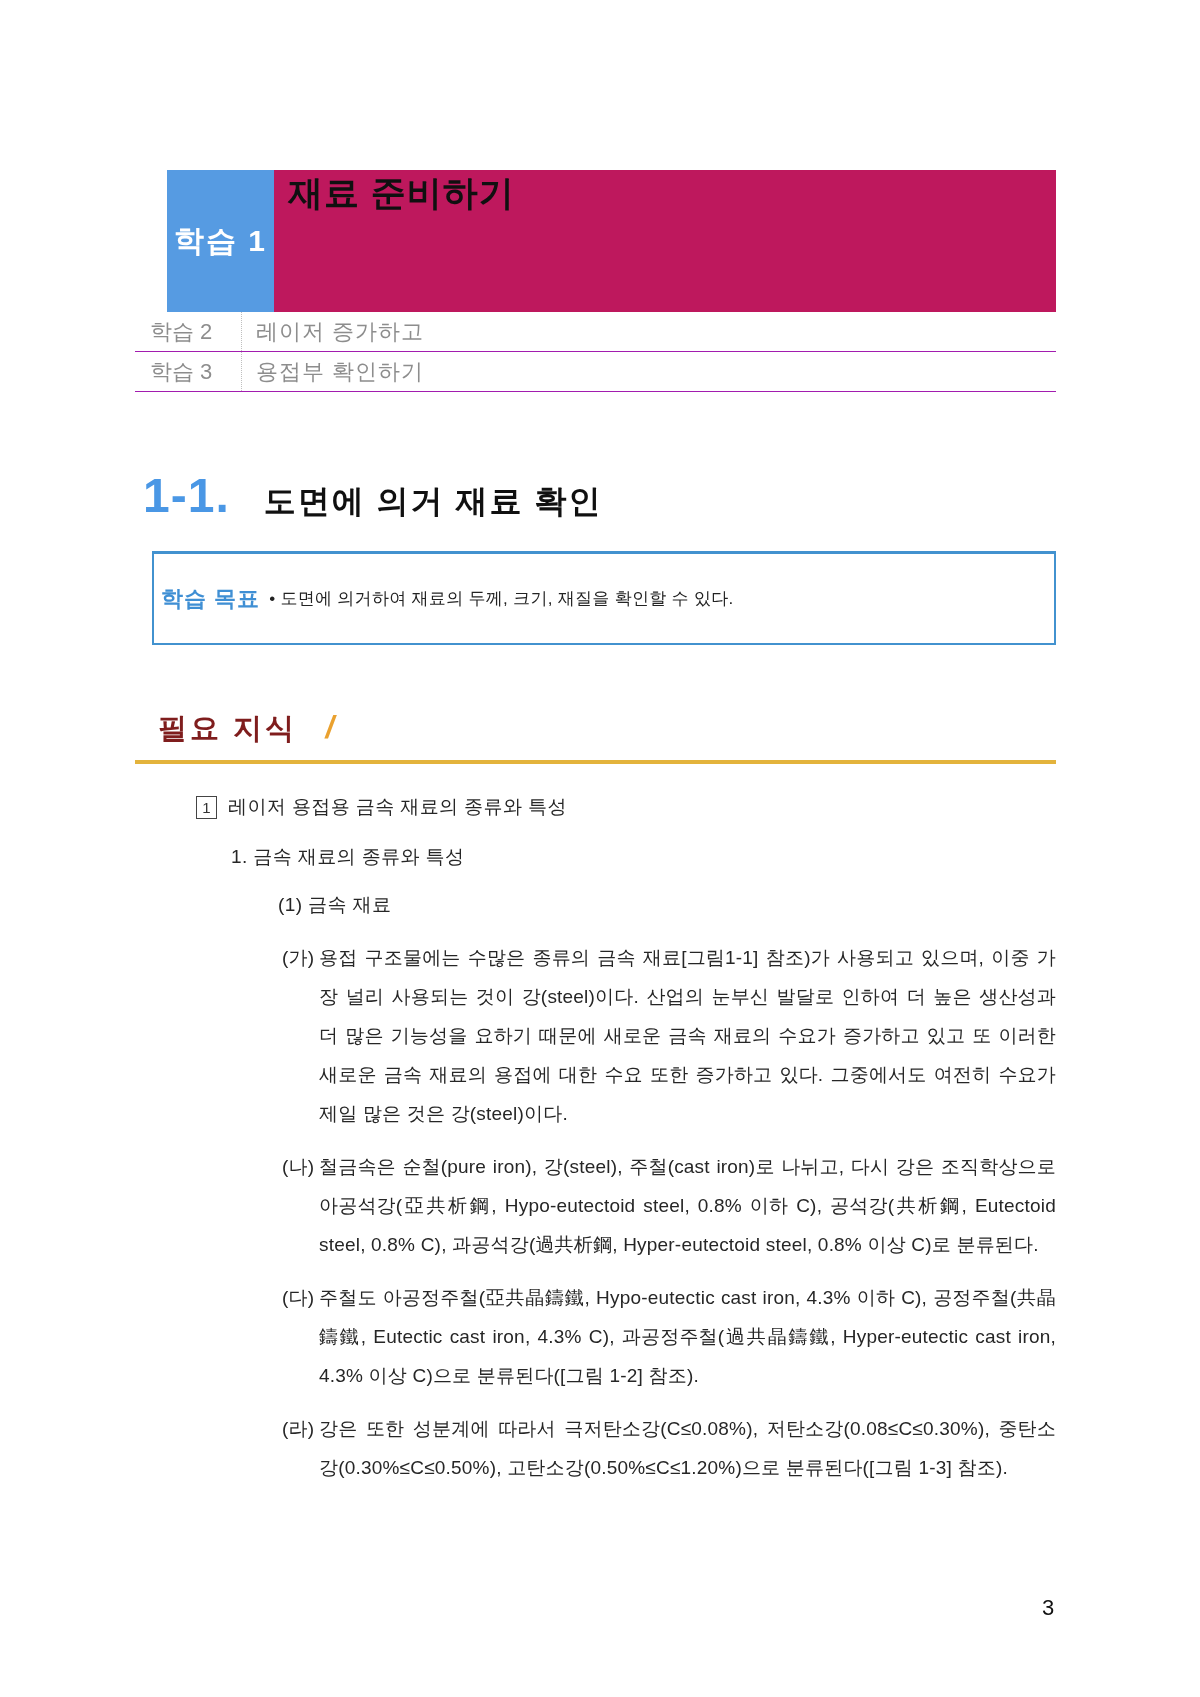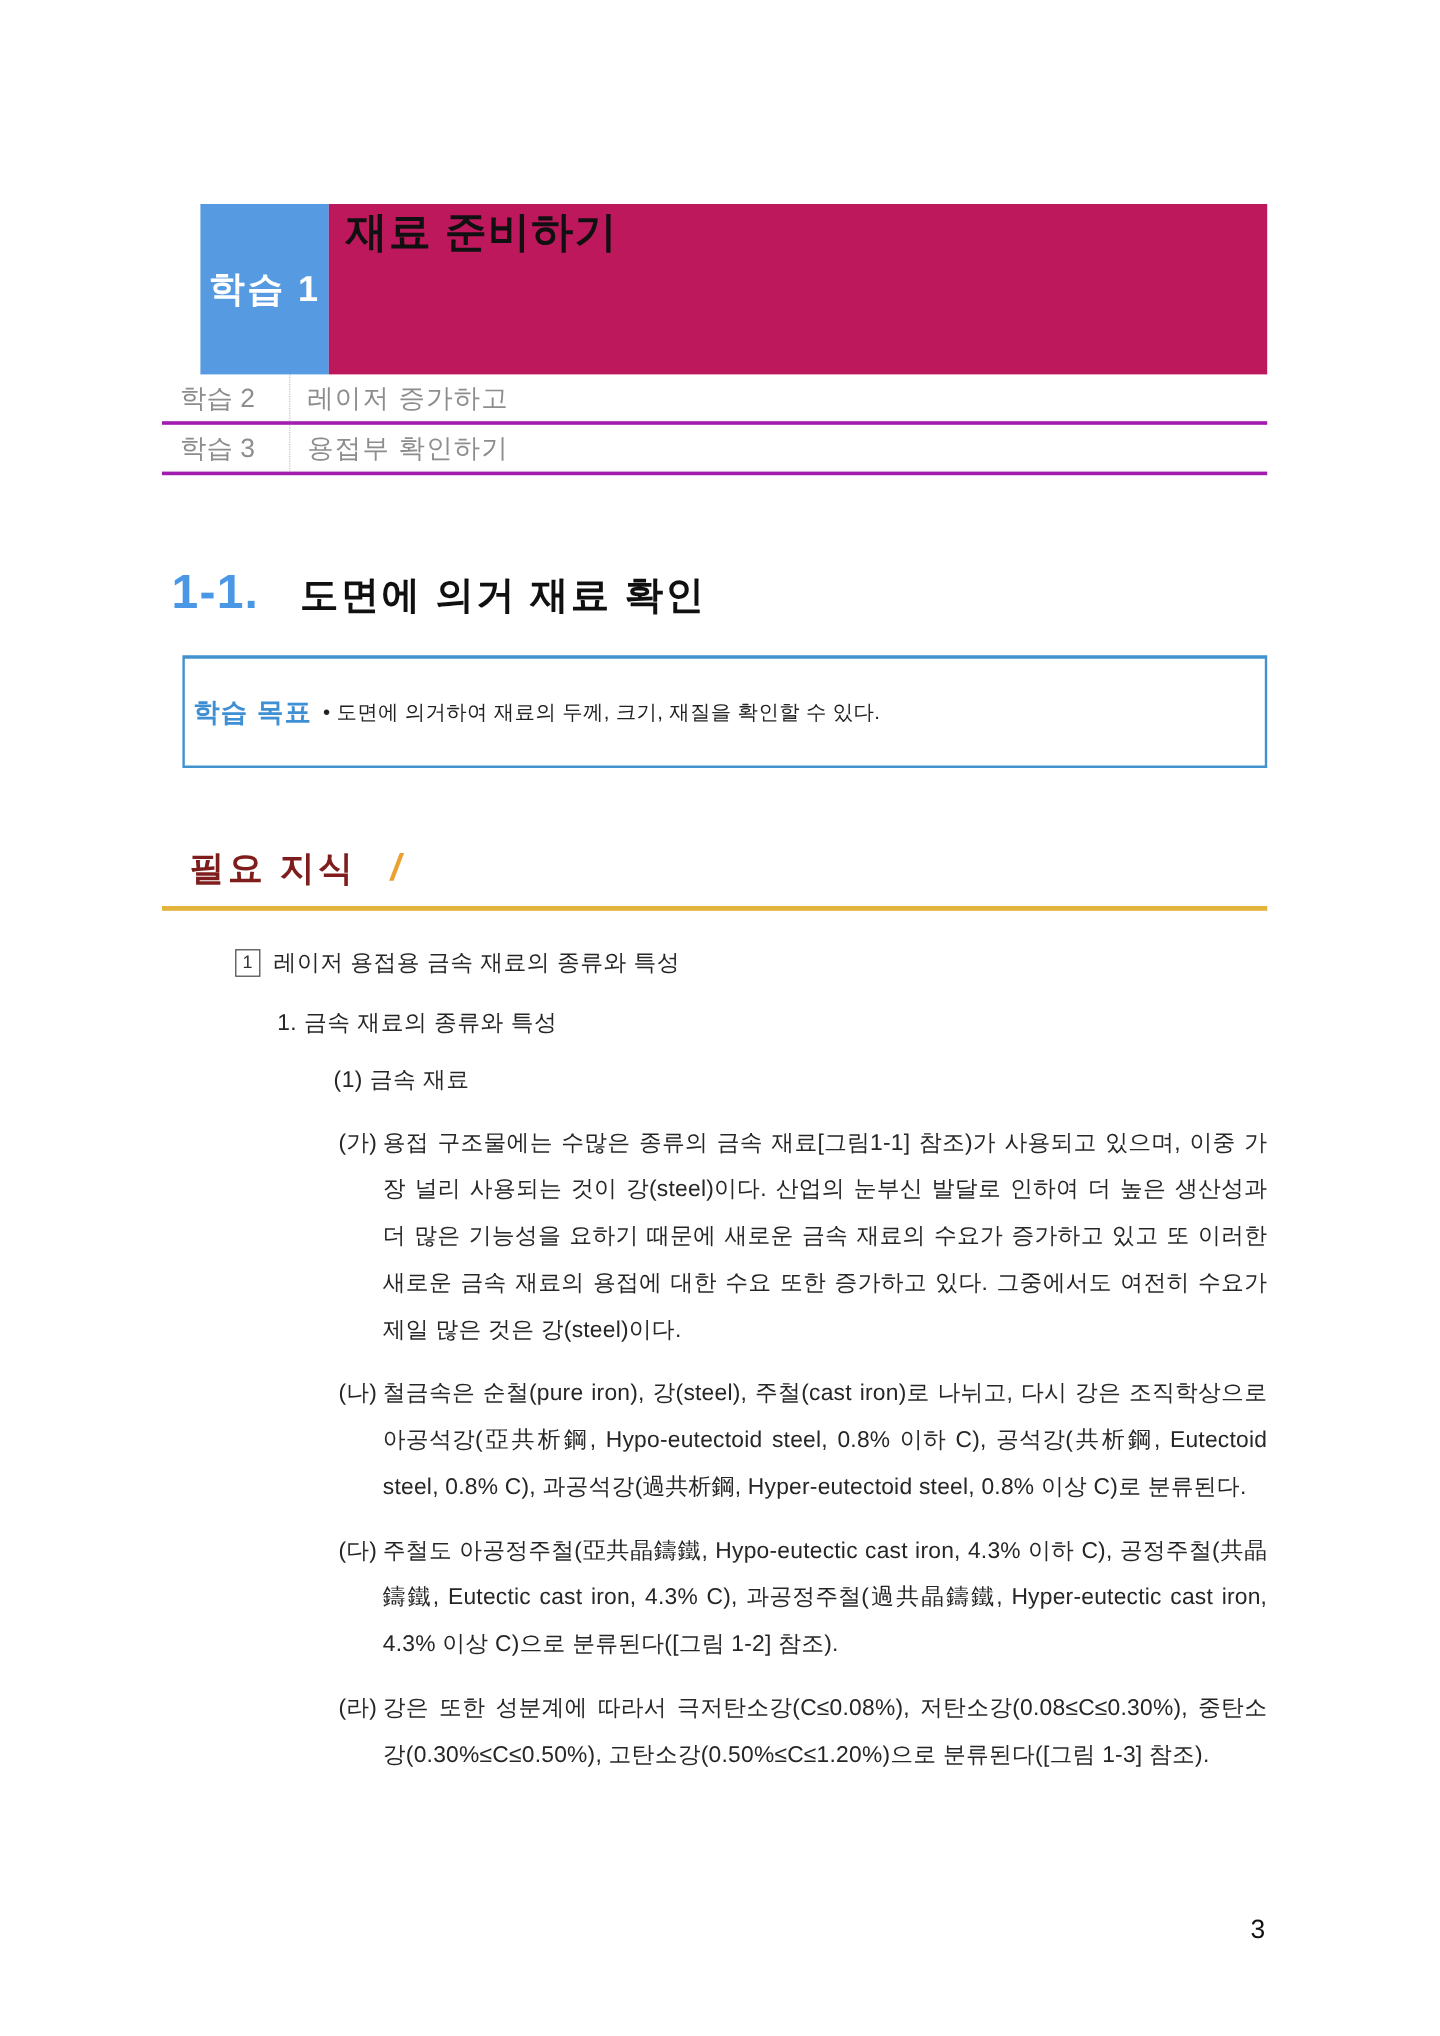--- a/index.html
+++ b/index.html
@@ -18,32 +18,32 @@
     width:107px;background:#569be2;color:#ffffff;
     font-size:30px;font-weight:bold;letter-spacing:2px;
     display:flex;align-items:center;justify-content:center;
   }
   .banner{
     flex:1;background:#be185d;display:flex;align-items:flex-start;
     padding-left:14px;font-size:35px;font-weight:bold;color:#101010;
     letter-spacing:1px;
   }
   .nav-row{
-    display:flex;height:39px;border-bottom:3px solid #a21caf;
+    display:flex;height:39px;border-bottom:1px solid #a21caf;
     color:#8d8d8d;font-size:22px;
   }
   .nav-row .lbl{
     width:107px;box-sizing:border-box;padding-left:15px;
     display:flex;align-items:center;border-right:1px dotted #bfbfbf;
   }
   .nav-row .ttl{padding-left:14px;display:flex;align-items:center;letter-spacing:1px;}
 
   
   .section-head{margin-top:76px;display:flex;align-items:baseline;padding-left:8px;}
-  .sec-num{color:#4a97e5;font-size:40px;font-weight:bold;letter-spacing:1px;}
+  .sec-num{color:#4a97e5;font-size:48px;font-weight:bold;letter-spacing:1px;}
   .sec-title{font-size:32px;font-weight:bold;color:#101010;margin-left:34px;letter-spacing:2px;}
 
   
   .objective-box{
     margin-top:27px;margin-left:17px;box-sizing:border-box;
     border:2px solid #4292cf;border-top-width:3px;
     height:94px;display:flex;align-items:center;padding-left:7px;
   }
   .obj-label{color:#3f8fd4;font-size:22px;font-weight:bold;letter-spacing:1px;margin-right:9px;white-space:nowrap;}
   .obj-text{font-size:17px;color:#222222;letter-spacing:0.3px;}

